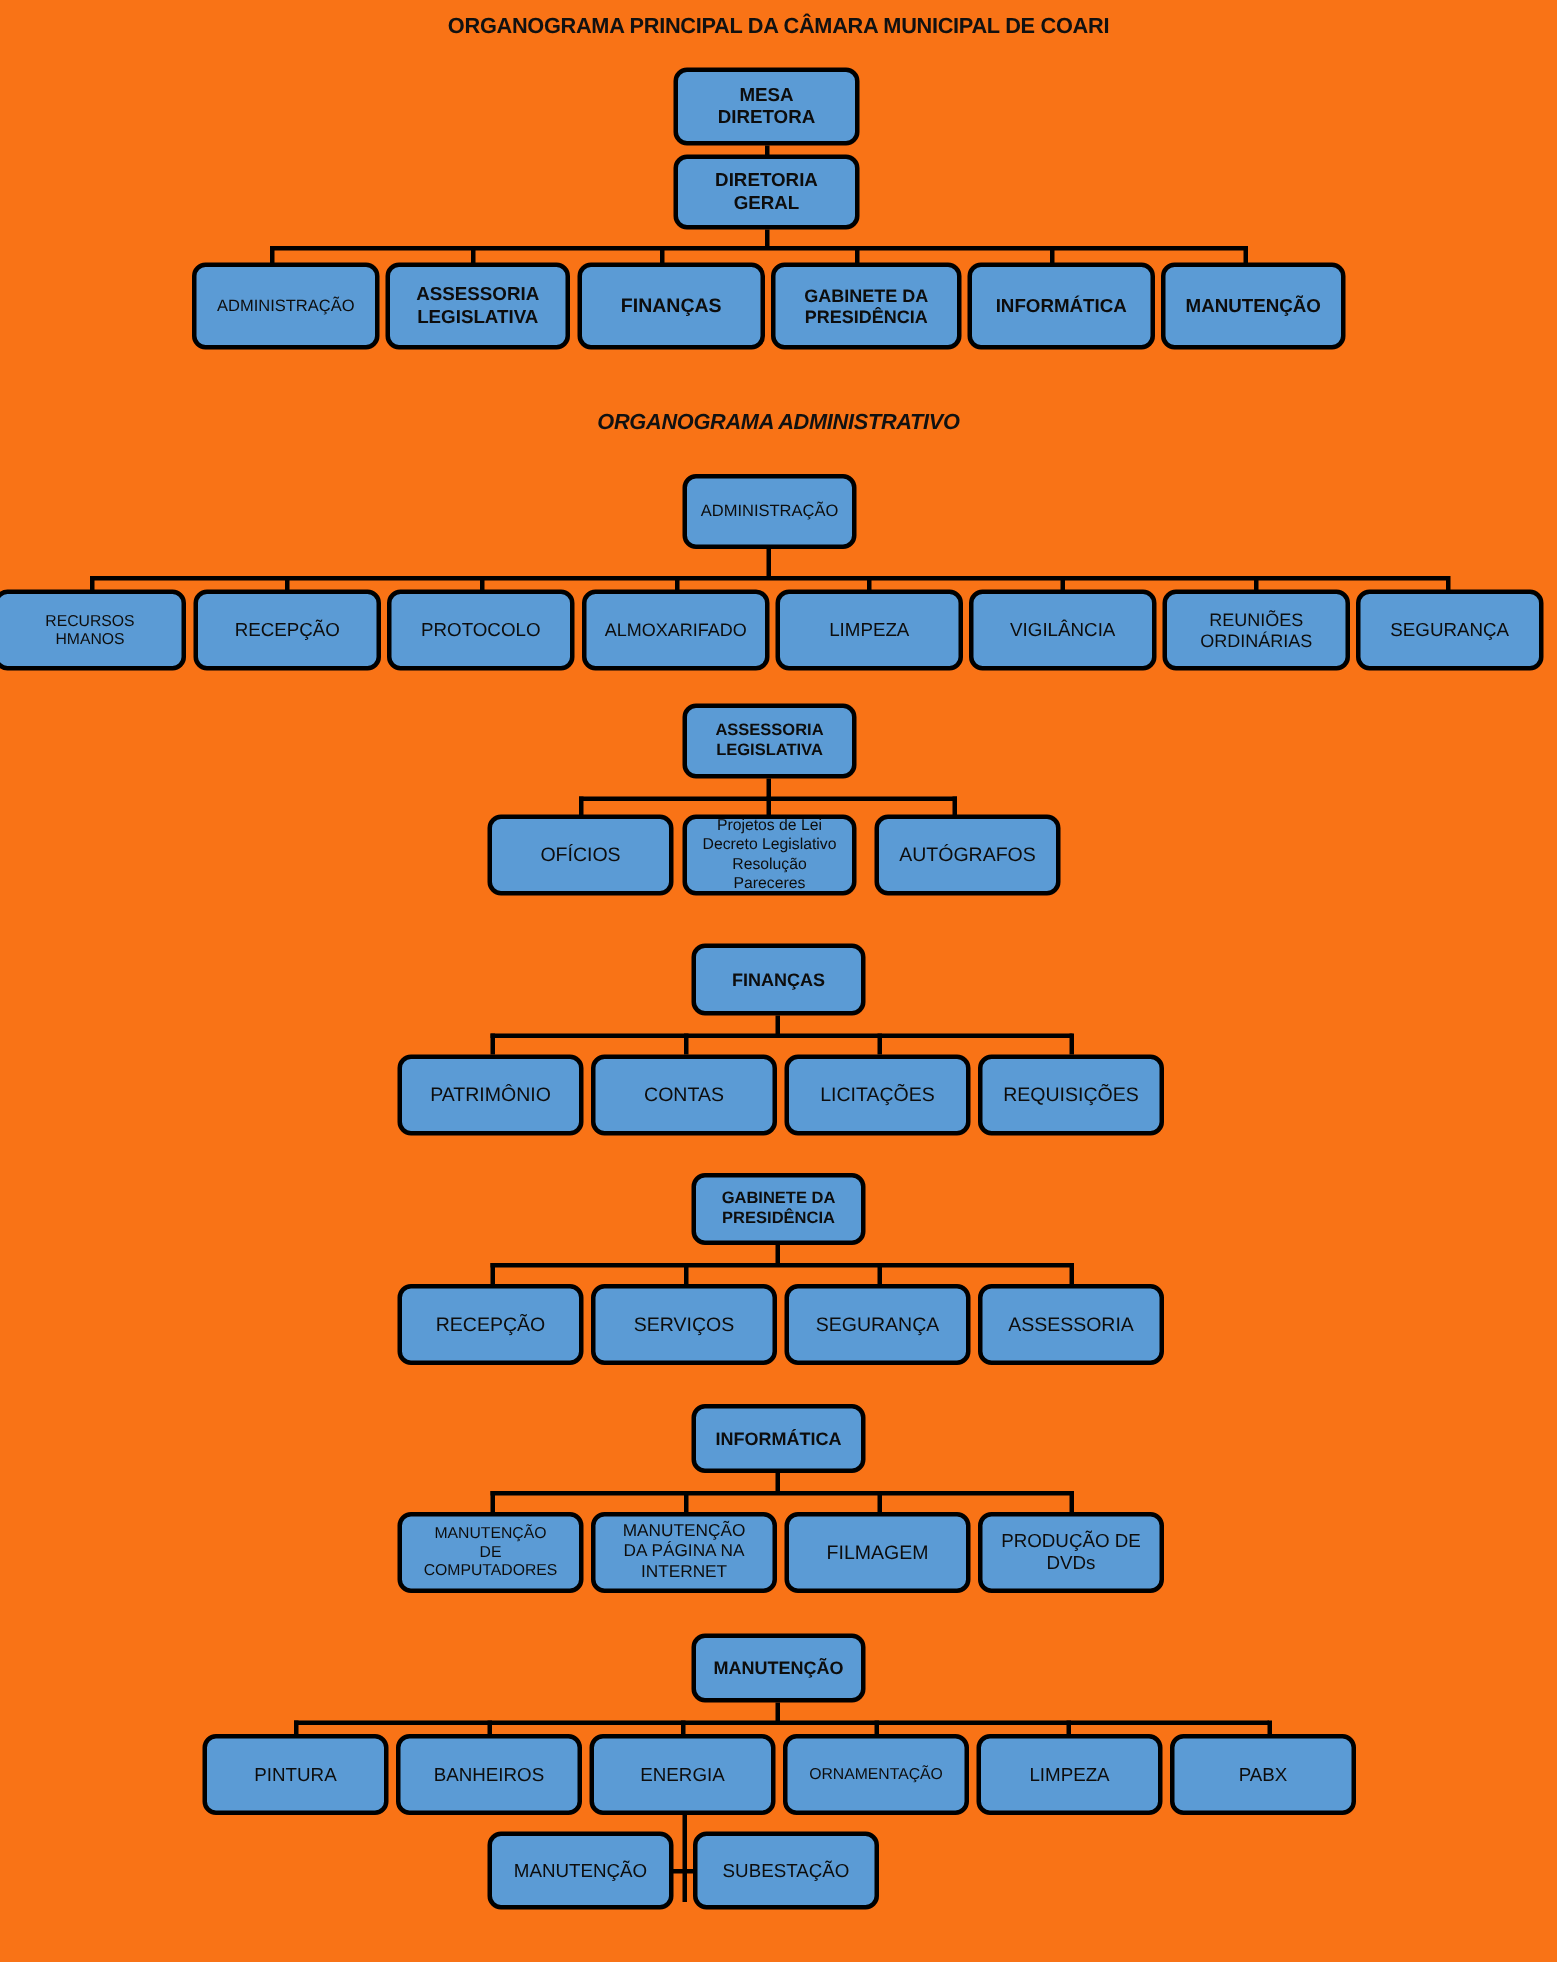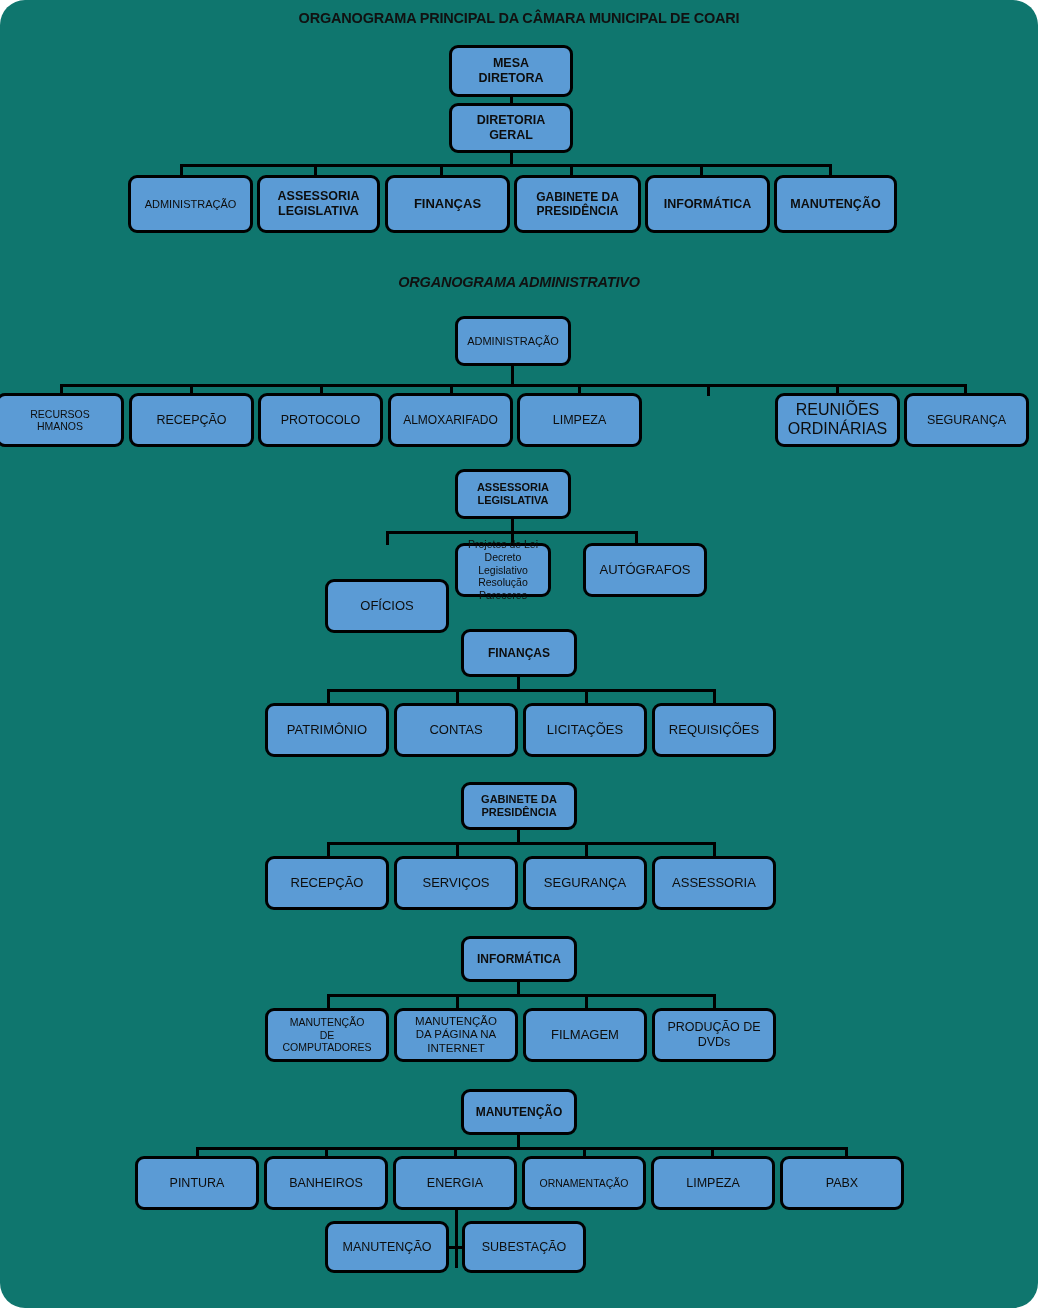--- a/index.html
+++ b/index.html
@@ -1,19 +1,19 @@
 <!DOCTYPE html>
 <html><head>
 <meta charset="utf-8">
 <style>
   html,body{margin:0;padding:0;background:#ffffff;}
   body{width:1038px;height:1308px;position:relative;
        font-family:"Liberation Sans","DejaVu Sans",sans-serif;
        -webkit-font-smoothing:antialiased;}
-  #stage{position:relative;width:1038px;height:1308px;overflow:hidden;background:#0f766e;border-radius:25px;}
+  #stage{position:relative;width:1038px;height:1308px;overflow:hidden;background:#f97316;}
 
   .title{position:absolute;text-align:center;font-weight:bold;color:#111111;
          letter-spacing:-0.2px;white-space:nowrap;}
 
   
   .node{position:absolute;box-sizing:border-box;background:#5B9BD5;
         border:3px solid #000000;border-radius:9px;
         display:flex;align-items:center;justify-content:center;
         text-align:center;color:#0d0d0d;line-height:1.18;
         padding:0 3px;}
@@ -127,21 +127,26 @@
   <div class="node" style="left:388px;top:393px;width:125px;height:54px;font-size:12px;">
     <span>
         <span>ALMOXARIFADO</span>
       </span>
   </div>
   <div class="node" style="left:517px;top:393px;width:125px;height:54px;font-size:12.5px;">
     <span>
         <span>LIMPEZA</span>
       </span>
   </div>
-  <div class="node" style="left:775px;top:393px;width:125px;height:54px;font-size:16px;">
+  <div class="node" style="left:646px;top:393px;width:125px;height:54px;font-size:12.5px;">
+    <span>
+        <span>VIGILÂNCIA</span>
+      </span>
+  </div>
+  <div class="node" style="left:775px;top:393px;width:125px;height:54px;font-size:12px;">
     <span>
       <span>REUNIÕES</span>
       <span>ORDINÁRIAS</span>
     </span>
   </div>
   <div class="node" style="left:904px;top:393px;width:125px;height:54px;font-size:12.5px;">
     <span>
         <span>SEGURANÇA</span>
       </span>
   </div>
@@ -151,26 +156,26 @@
       <span>ASSESSORIA</span>
       <span>LEGISLATIVA</span>
     </span>
   </div>
   <div class="vline" style="left:511px;top:519px;height:14px;"></div>
   <div class="hline" style="left:386px;top:531px;width:252px;"></div>
   <div class="vline" style="left:386px;top:531px;height:14px;"></div>
   <div class="vline" style="left:511px;top:531px;height:14px;"></div>
   <div class="vline" style="left:635px;top:531px;height:14px;"></div>
 
-  <div class="node" style="left:325px;top:543px;width:124px;height:54px;font-size:13px;margin-top:36px;">
+  <div class="node" style="left:325px;top:543px;width:124px;height:54px;font-size:13px;">
     <span>
         <span>OFÍCIOS</span>
       </span>
   </div>
-  <div class="node ovf" style="left:455px;top:543px;width:96px;height:54px;font-size:10.5px;">
+  <div class="node ovf" style="left:455px;top:543px;width:116px;height:54px;font-size:10.5px;">
     <span style="line-height:1.22;">
       <span>Projetos de Lei</span>
       <span>Decreto Legislativo</span>
       <span>Resolução</span>
       <span>Pareceres</span>
     </span>
   </div>
   <div class="node" style="left:583px;top:543px;width:124px;height:54px;font-size:13px;">
     <span>
         <span>AUTÓGRAFOS</span>

